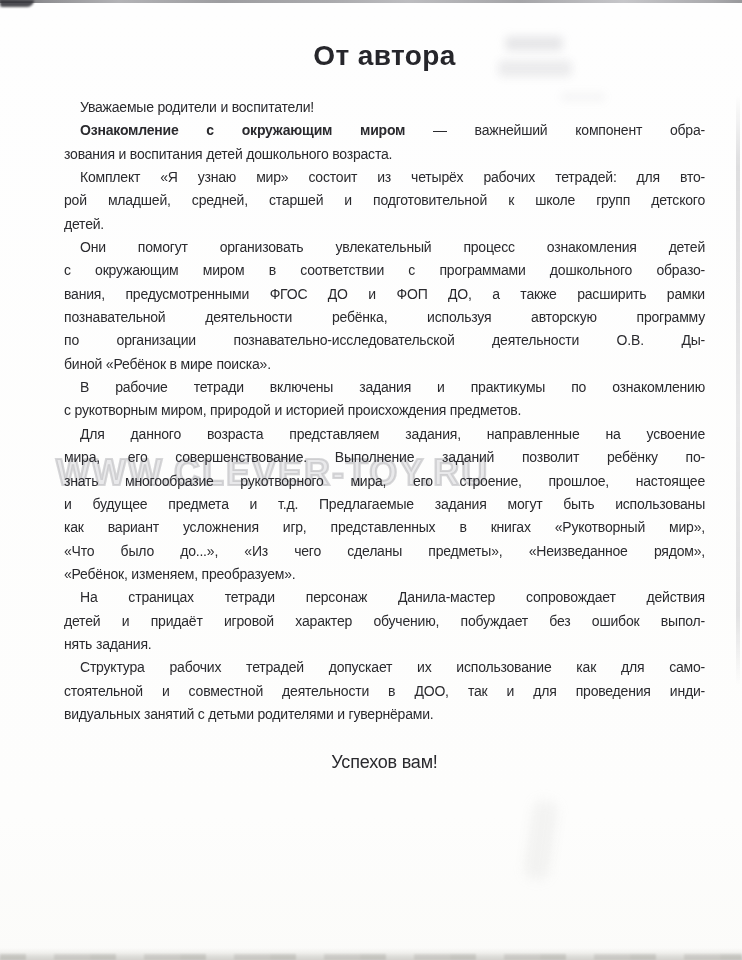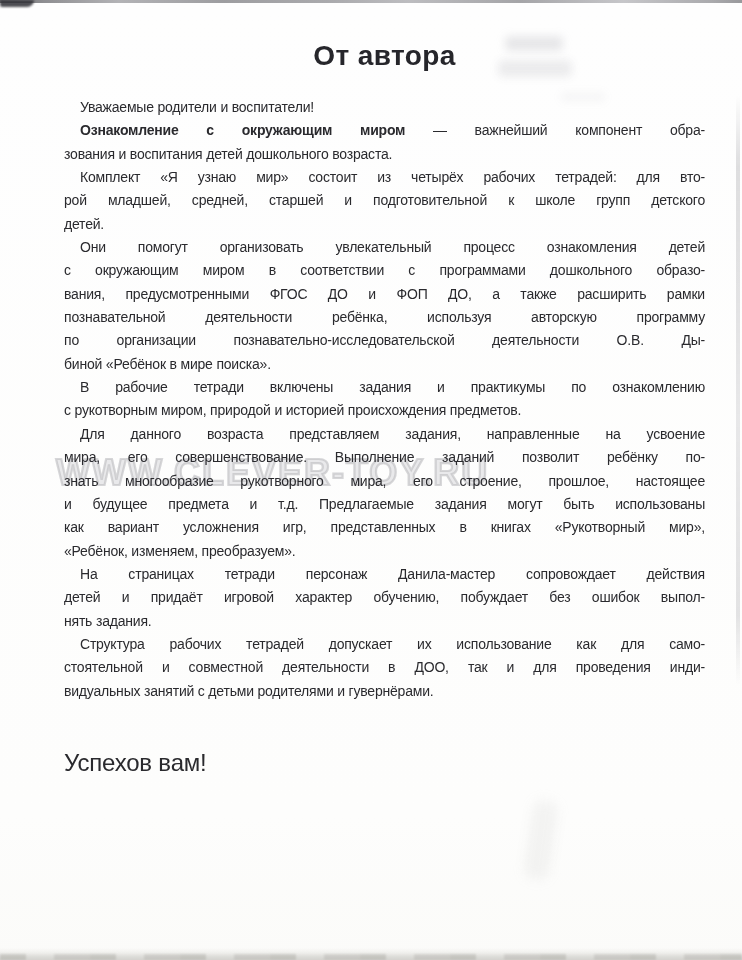--- a/index.html
+++ b/index.html
@@ -79,22 +79,22 @@
   }
   .line {
     line-height: 23.35px;
     text-align: justify;
     text-align-last: justify;
   }
   .line.last { text-align-last: left; }
   .line.indent { text-indent: 16px; }
   .closing {
     position: absolute; top: 751px; left: 64px; width: 641px;
-    text-align: left; color: #2a2a2e;
-    font-size: 24px; line-height: 23.35px; letter-spacing: -0.2px;
+    text-align: center; color: #2a2a2e;
+    font-size: 18px; line-height: 23.35px; letter-spacing: -0.2px;
     z-index: 2;
   }
 </style>
 </head>
 <body>
 
 <div class="page">
   <div class="top-edge"></div>
   <div class="top-blob"></div>
 
@@ -119,20 +119,21 @@
       <div class="line">познавательной деятельности ребёнка, используя авторскую программу</div>
       <div class="line">по организации познавательно-исследовательской деятельности О.В. Ды-</div>
       <div class="line last">биной «Ребёнок в мире поиска».</div>
       <div class="line indent">В рабочие тетради включены задания и практикумы по ознакомлению</div>
       <div class="line last">с рукотворным миром, природой и историей происхождения предметов.</div>
       <div class="line indent">Для данного возраста представляем задания, направленные на усвоение</div>
       <div class="line">мира, его совершенствование. Выполнение заданий позволит ребёнку по-</div>
       <div class="line">знать многообразие рукотворного мира, его строение, прошлое, настоящее</div>
       <div class="line">и будущее предмета и т.д. Предлагаемые задания могут быть использованы</div>
       <div class="line">как вариант усложнения игр, представленных в книгах «Рукотворный мир»,</div>
+      <div class="line">«Что было до...», «Из чего сделаны предметы», «Неизведанное рядом»,</div>
       <div class="line last">«Ребёнок, изменяем, преобразуем».</div>
       <div class="line indent">На страницах тетради персонаж Данила-мастер сопровождает действия</div>
       <div class="line">детей и придаёт игровой характер обучению, побуждает без ошибок выпол-</div>
       <div class="line last">нять задания.</div>
       <div class="line indent">Структура рабочих тетрадей допускает их использование как для само-</div>
       <div class="line">стоятельной и совместной деятельности в ДОО, так и для проведения инди-</div>
       <div class="line last">видуальных занятий с детьми родителями и гувернёрами.</div>
     </div>
 
   <div class="closing">Успехов вам!</div>

